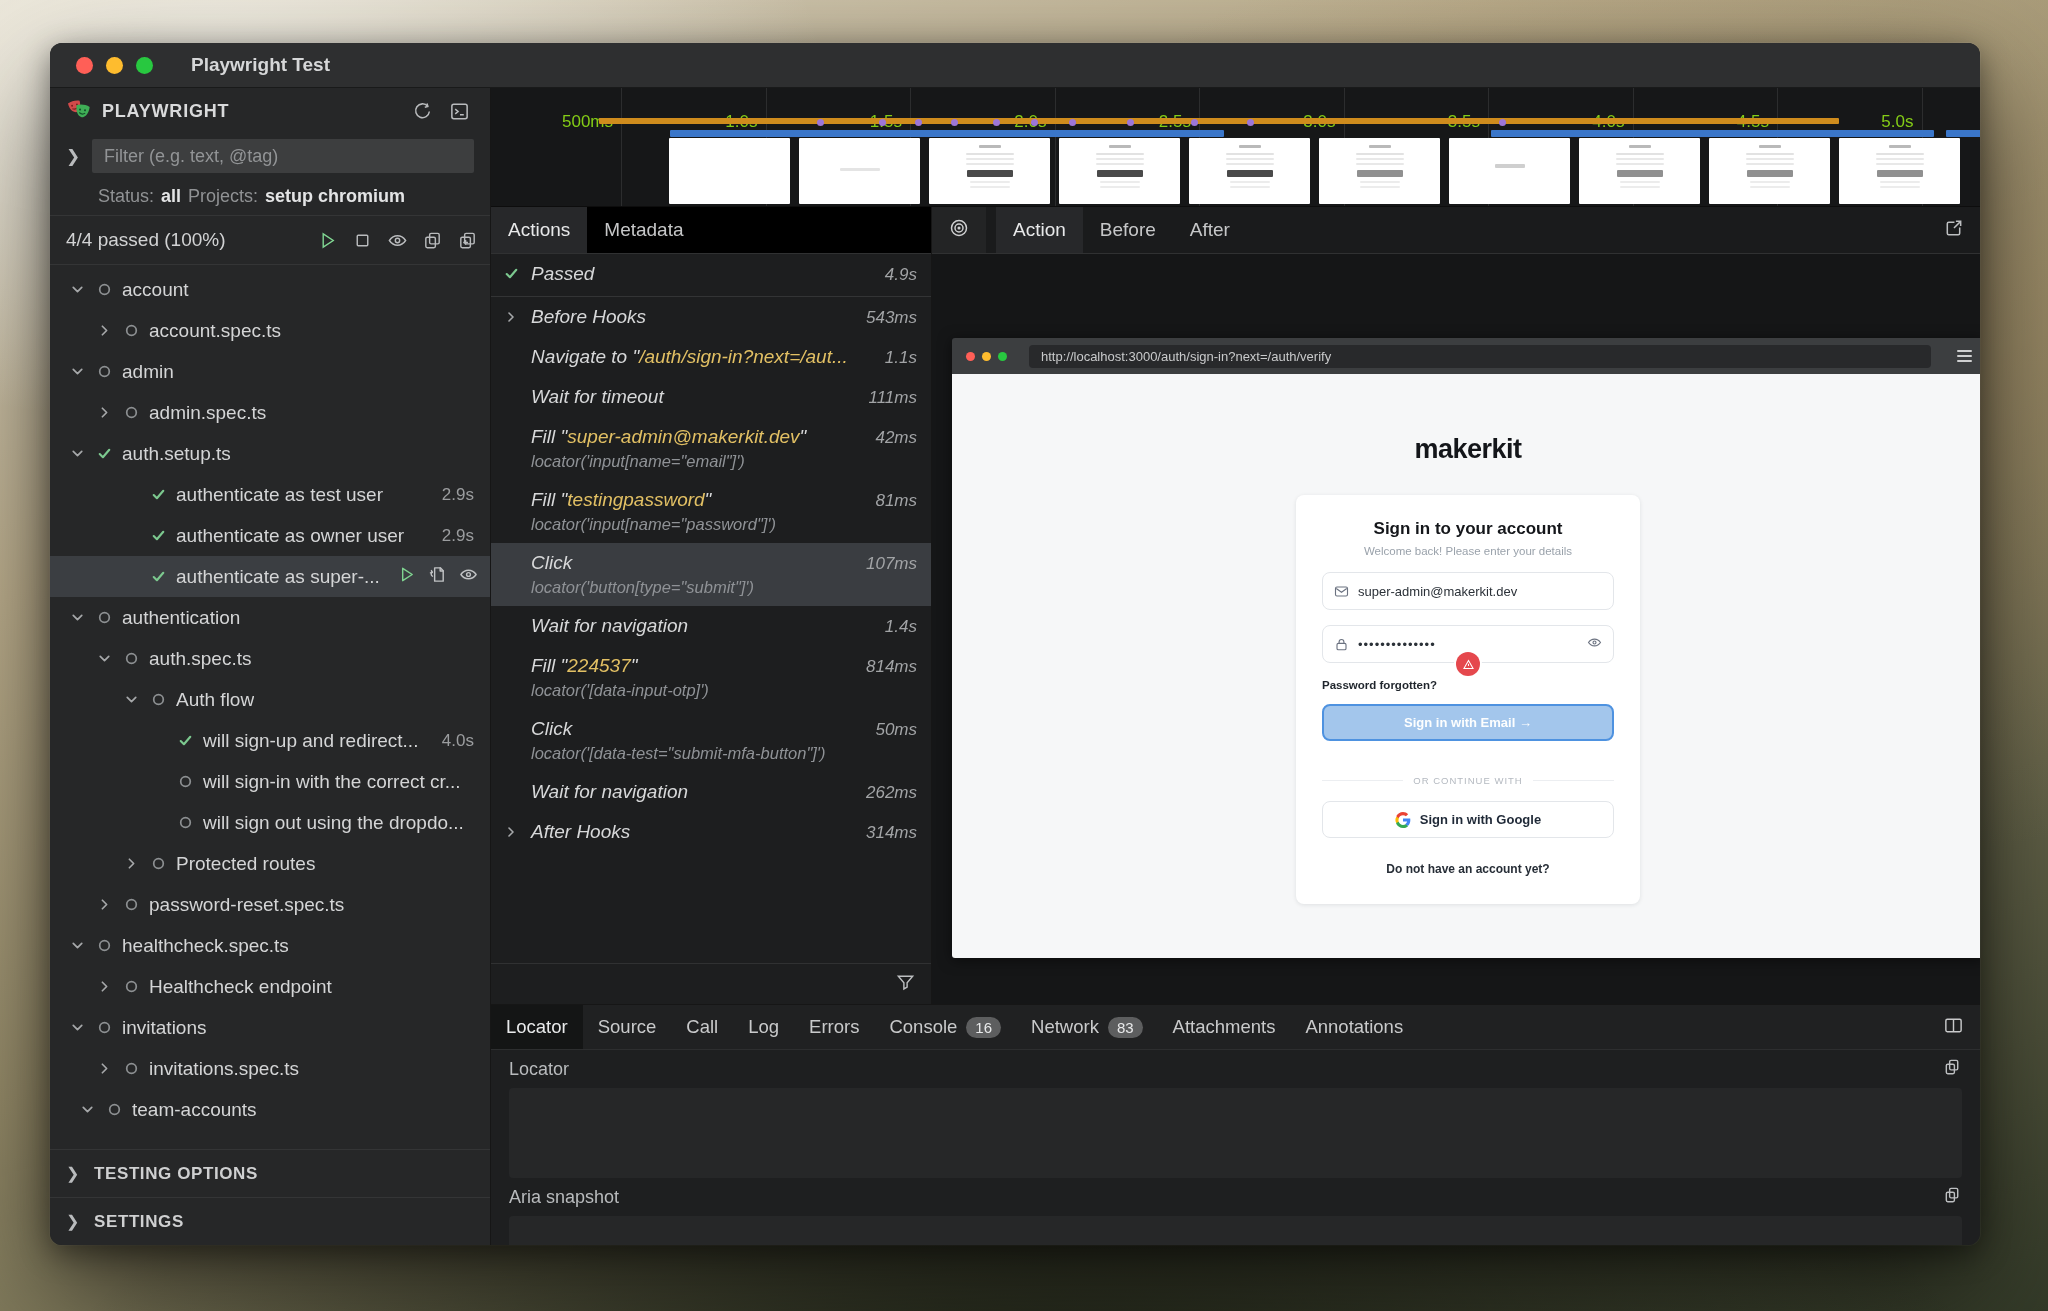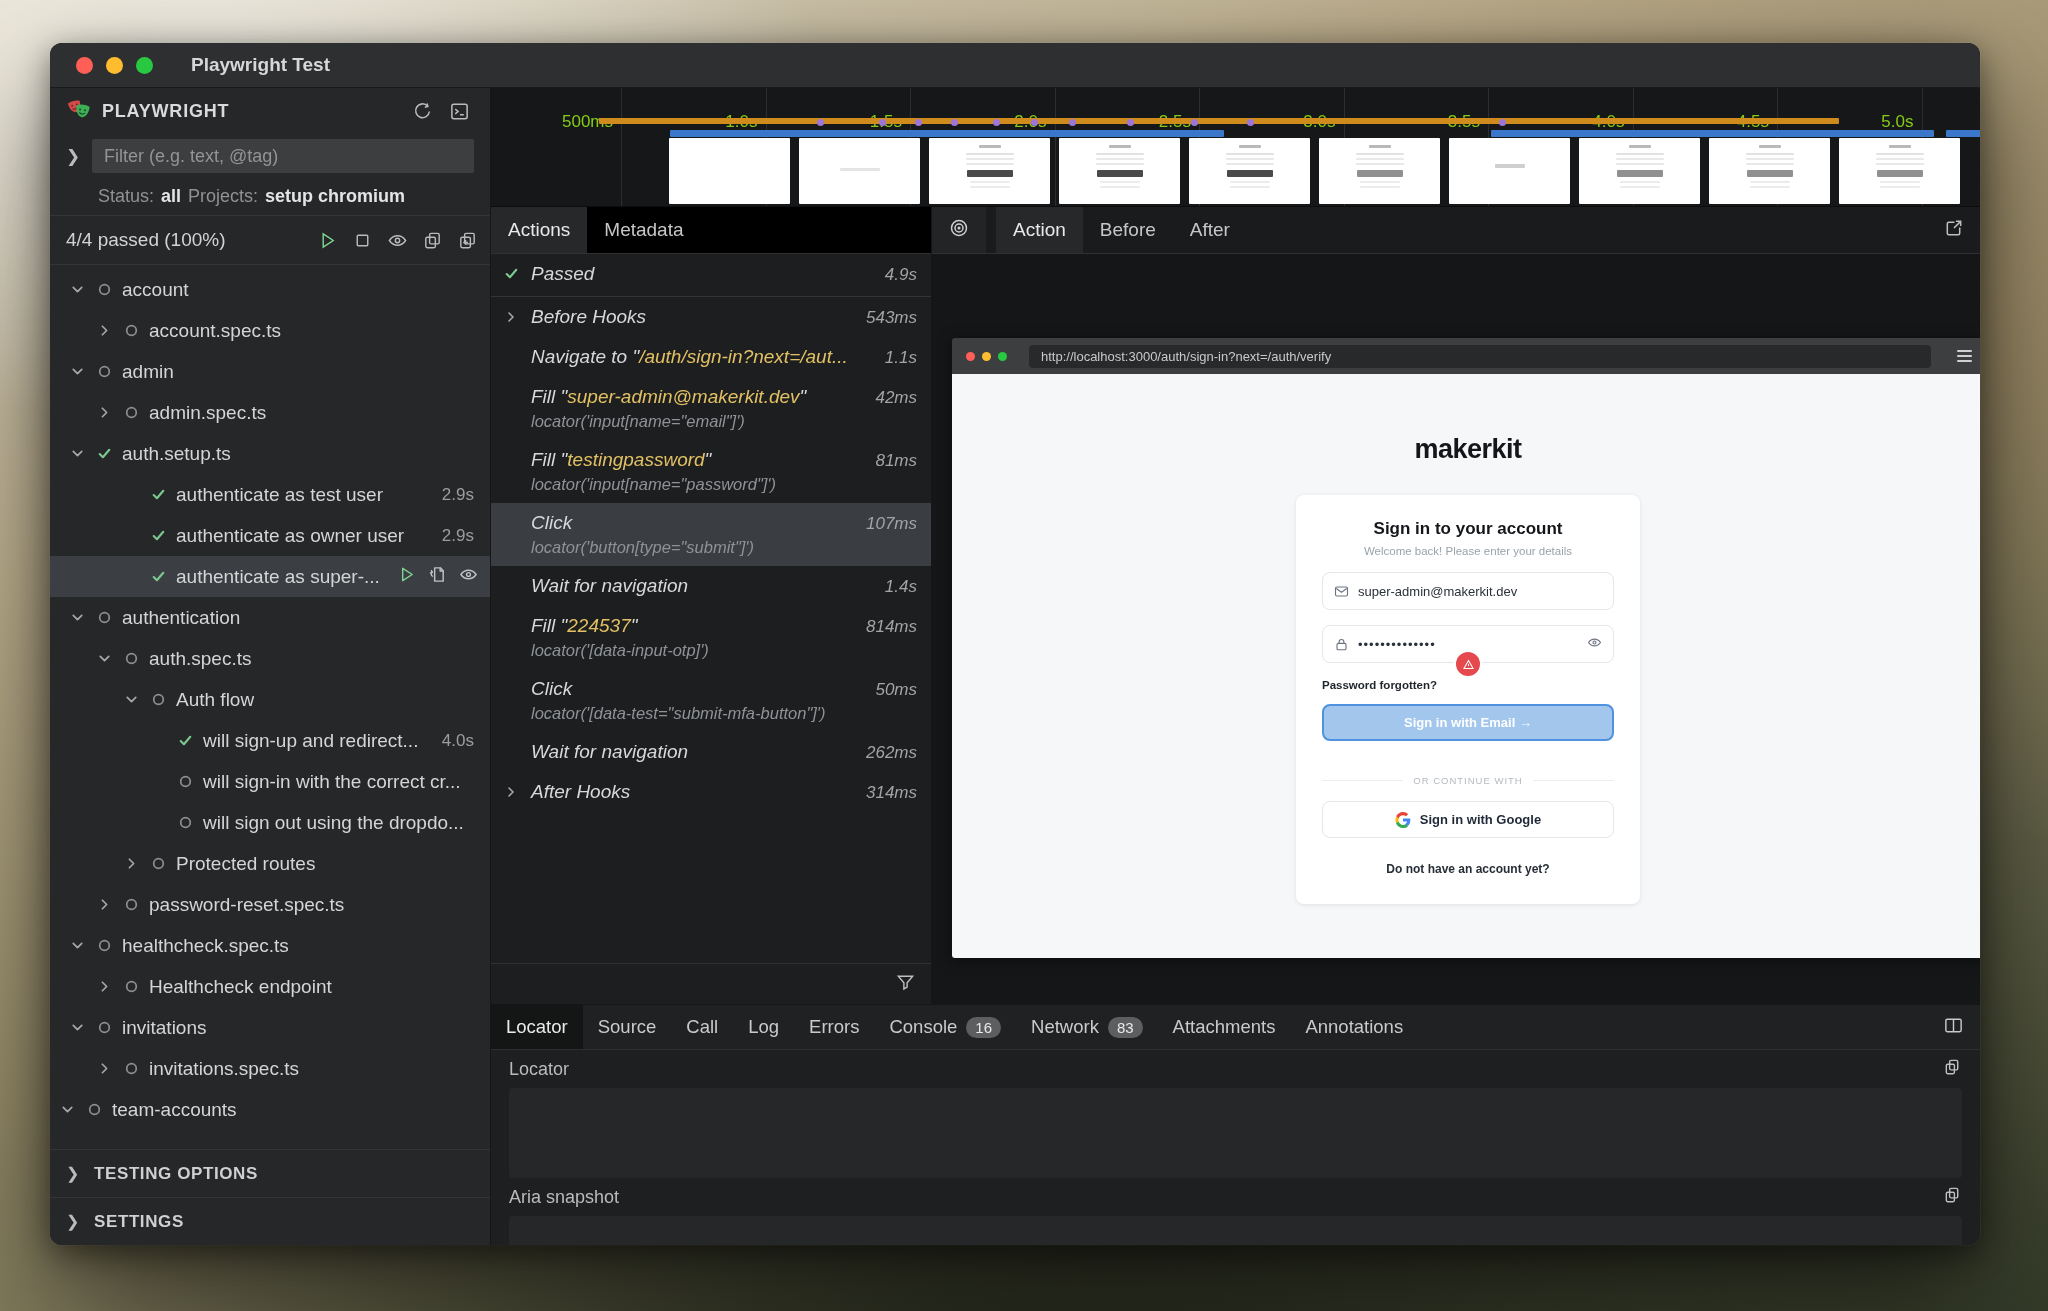--- a/index.html
+++ b/index.html
@@ -487,21 +487,21 @@
                   <polyline points="6 4 10 8 6 12"></polyline>
                 </svg>
               </span>
               <span class="cell circ">
                 <svg viewBox="0 0 16 16" fill="none" stroke-linecap="round" stroke-linejoin="round" stroke="currentColor">
                   <circle cx="8" cy="8" r="4.5"></circle>
                 </svg>
               </span>
               <span class="lbl">invitations.spec.ts</span>
             </div>
-            <div class="trow" style="padding-left: 4px;">
+            <div class="trow" style="padding-left: 24px;">
               <span class="cell chv">
                 <svg viewBox="0 0 16 16" fill="none" stroke-linecap="round" stroke-linejoin="round" stroke="currentColor">
                   <polyline points="4 6 8 10 12 6"></polyline>
                 </svg>
               </span>
               <span class="cell circ">
                 <svg viewBox="0 0 16 16" fill="none" stroke-linecap="round" stroke-linejoin="round" stroke="currentColor">
                   <circle cx="8" cy="8" r="4.5"></circle>
                 </svg>
               </span>
@@ -648,20 +648,24 @@
                 </div>
                 <div class="arow chev">
                   <span class="ttl"><span class="ch"><svg viewBox="0 0 16 16" fill="none" stroke-linecap="round" stroke-linejoin="round" stroke="currentColor">
                         <polyline points="6 4 10 8 6 12"></polyline>
                       </svg></span><span>Before Hooks</span></span>
                   <span class="dur">543ms</span>
                 </div>
                 <div class="arow">
                   <span class="ttl"><span>Navigate to "</span><span class="val">/auth/sign-in?next=/aut...</span></span>
                   <span class="dur">1.1s</span>
+                </div>
+                <div class="arow">
+                  <span class="ttl"><span>Wait for timeout</span></span>
+                  <span class="dur">111ms</span>
                 </div>
                 <div class="arow">
                   <span class="ttl"><span>Fill "</span><span class="val">super-admin@makerkit.dev</span><span>"</span></span>
                   <div class="loc">locator('input[name="email"]')</div>
                   <span class="dur">42ms</span>
                 </div>
                 <div class="arow">
                   <span class="ttl"><span>Fill "</span><span class="val">testingpassword</span><span>"</span></span>
                   <div class="loc">locator('input[name="password"]')</div>
                   <span class="dur">81ms</span>

